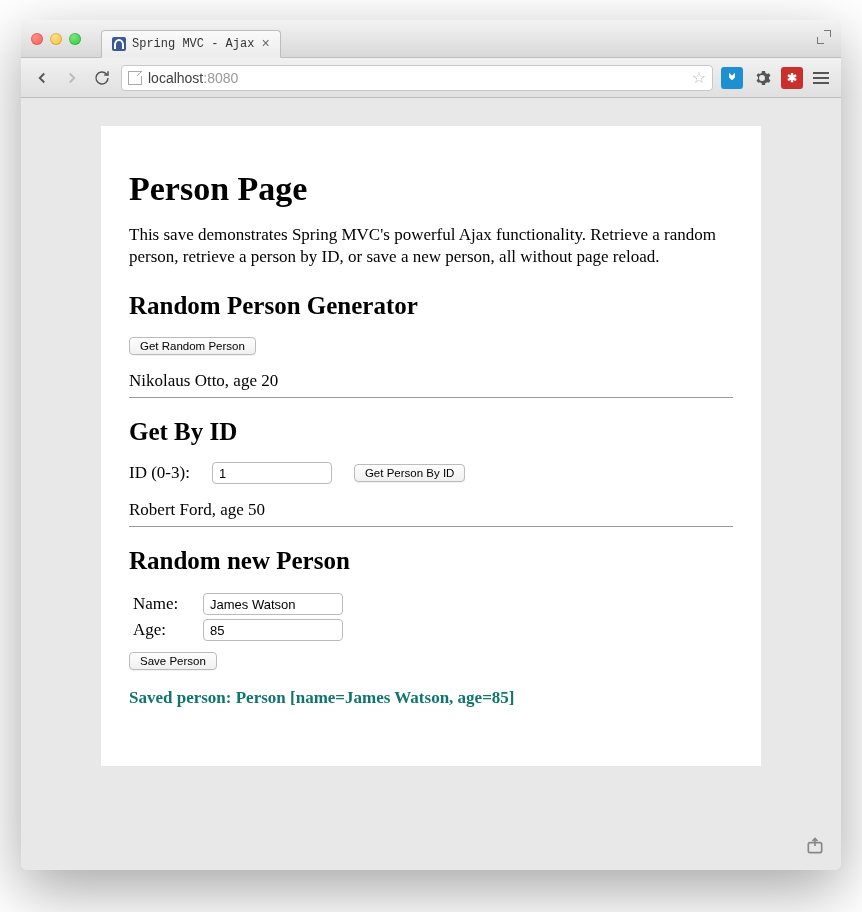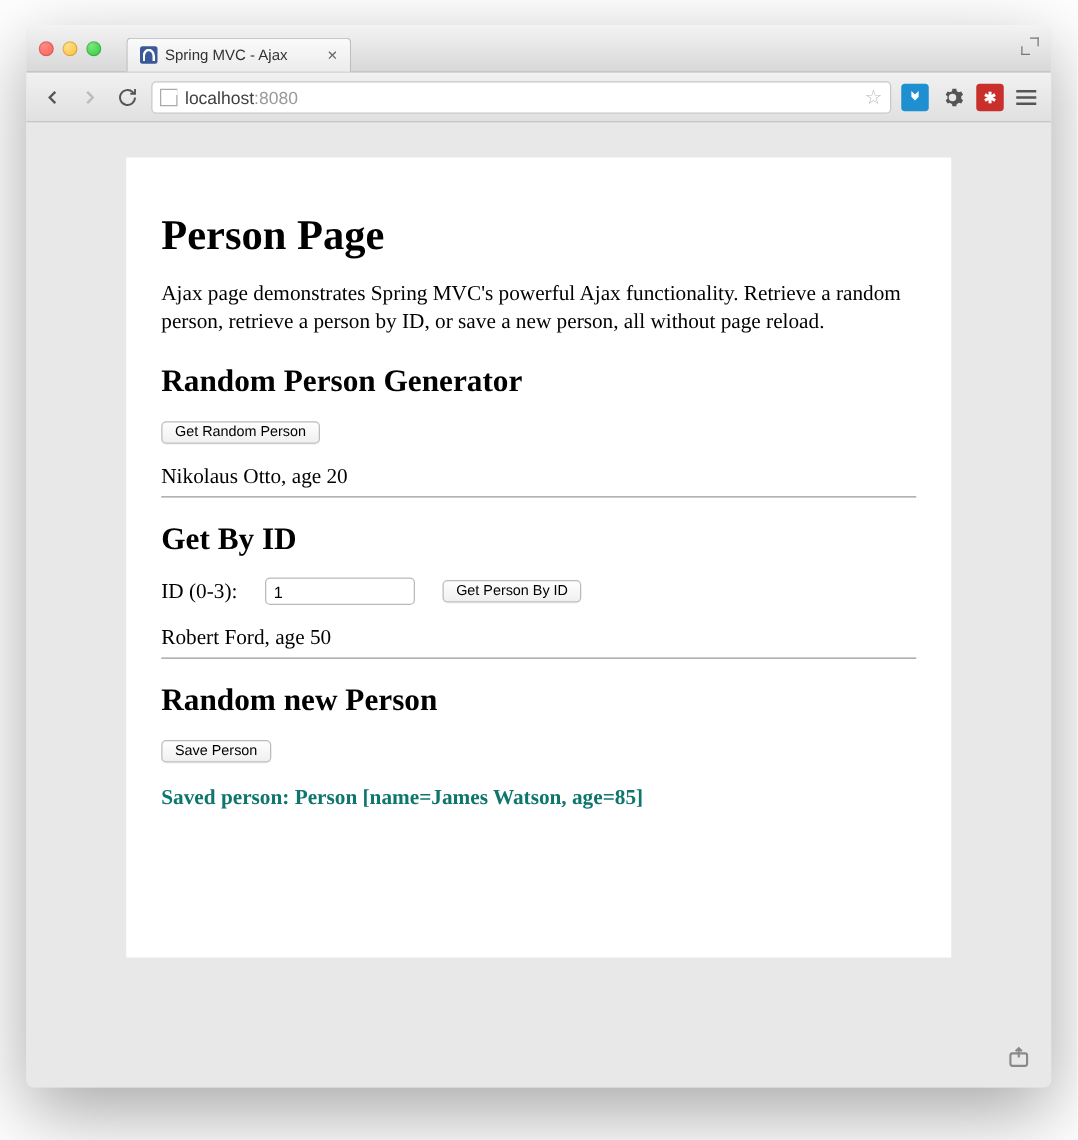--- a/index.html
+++ b/index.html
@@ -23,20 +23,21 @@
       position: relative;
     }
     
     .titlebar {
       height: 38px;
       background: linear-gradient(to bottom, #f3f3f3, #d8d8d8);
       border-bottom: 1px solid #bdbdbd;
       display: flex;
       align-items: center;
       position: relative;
+      font-family: Liberation Mono, monospace;
     }
     .traffic-lights {
       display: flex;
       gap: 7px;
       margin-left: 10px;
     }
     .dot {
       width: 12px; height: 12px; border-radius: 50%;
       box-shadow: inset 0 0 0 1px rgba(0,0,0,0.15);
     }
@@ -329,21 +330,21 @@
     <div class="hamburger">
       <span></span>
         <span></span>
         <span></span>
     </div>
   </div>
 
   <div class="viewport">
     <div class="page-card">
       <h1>Person Page</h1>
-      <p class="intro">Ajax page demonstrates Spring MVC's powerful Ajax functionality. Retrieve a random person, retrieve a person by ID, or save a new person, all without page reload.</p>
+      <p class="intro">This save demonstrates Spring MVC's powerful Ajax functionality. Retrieve a random person, retrieve a person by ID, or save a new person, all without page reload.</p>
 
       <div class="section">
         <h2>Random Person Generator</h2>
         <button class="mac-button">Get Random Person</button>
         <div class="result-text">Nikolaus Otto, age 20</div>
         <hr class="sep">
       </div>
 
       <div class="section">
         <h2>Get By ID</h2>
@@ -351,20 +352,32 @@
           <span>ID (0-3):</span>
           <input type="number" class="num-input" value="1" style="">
           <button class="mac-button">Get Person By ID</button>
         </div>
         <div class="result-text">Robert Ford, age 50</div>
         <hr class="sep">
       </div>
 
       <div class="section">
         <h2>Random new Person</h2>
+        <table class="form-table">
+          <tbody>
+              <tr>
+            <td>Name:</td>
+            <td><input type="text" class="text-input" value="James Watson" style=""></td>
+          </tr>
+          <tr>
+            <td>Age:</td>
+            <td><input type="text" class="text-input" value="85" style=""></td>
+          </tr>
+        </tbody>
+          </table>
         <button class="mac-button">Save Person</button>
         <div class="success-msg">Saved person: Person [name=James Watson, age=85]</div>
       </div>
     </div>
 
     <div class="share-icon">
       <svg viewBox="0 0 24 24" fill="none" stroke="currentColor" stroke-width="2">
           <rect x="4" y="8" width="16" height="12" rx="2"></rect>
           <path d="M12 12V3M9 6l3-3 3 3"></path>
         </svg>

